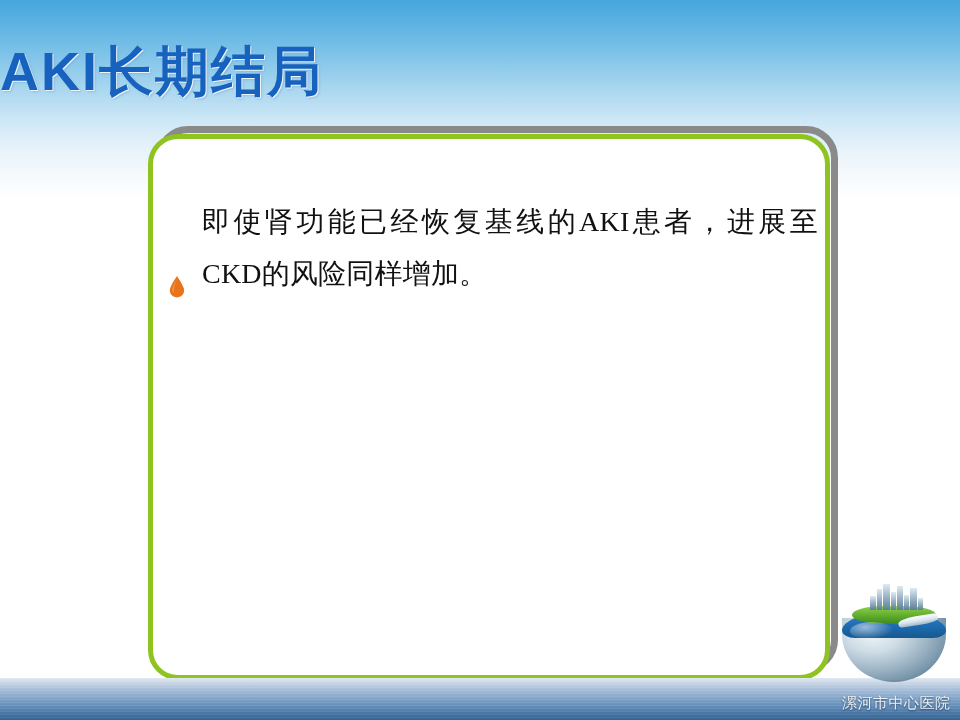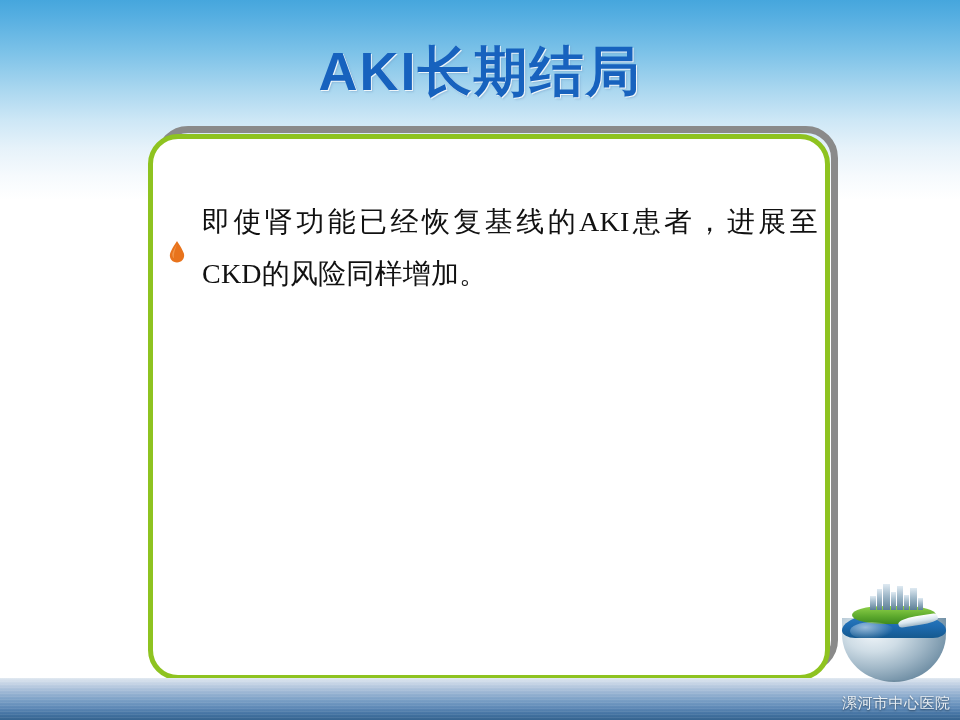--- a/index.html
+++ b/index.html
@@ -71,21 +71,21 @@
         rgba(0,0,0,0.00) 3px);
     opacity: 0.75;
   }
 
   
   .title {
     position: absolute;
     left: 0;
     top: 36px;
     width: 960px;
-    text-align: center;
+    text-align: left;
     font-family: "Liberation Sans", sans-serif;
     font-weight: bold;
     font-size: 54px;
     letter-spacing: 2px;
     color: #1762be;
     text-shadow: 1px 1px 0 rgba(255,255,255,0.85),
                  2px 2px 2px rgba(120,160,200,0.45);
     white-space: nowrap;
   }
 
@@ -115,21 +115,21 @@
 
   
   .bullets {
     position: absolute;
     left: 168px;
     top: 196px;
     width: 650px;
   }
   .bullet-row {
     display: flex;
-    align-items: center;
+    align-items: flex-end;
   }
   .bullet-row.spaced { margin-top: 84px; }
 
   .drop-icon {
     flex: 0 0 auto;
     width: 26px;
     margin-top: 9px;
     margin-right: 8px;
     line-height: 0;
   }

